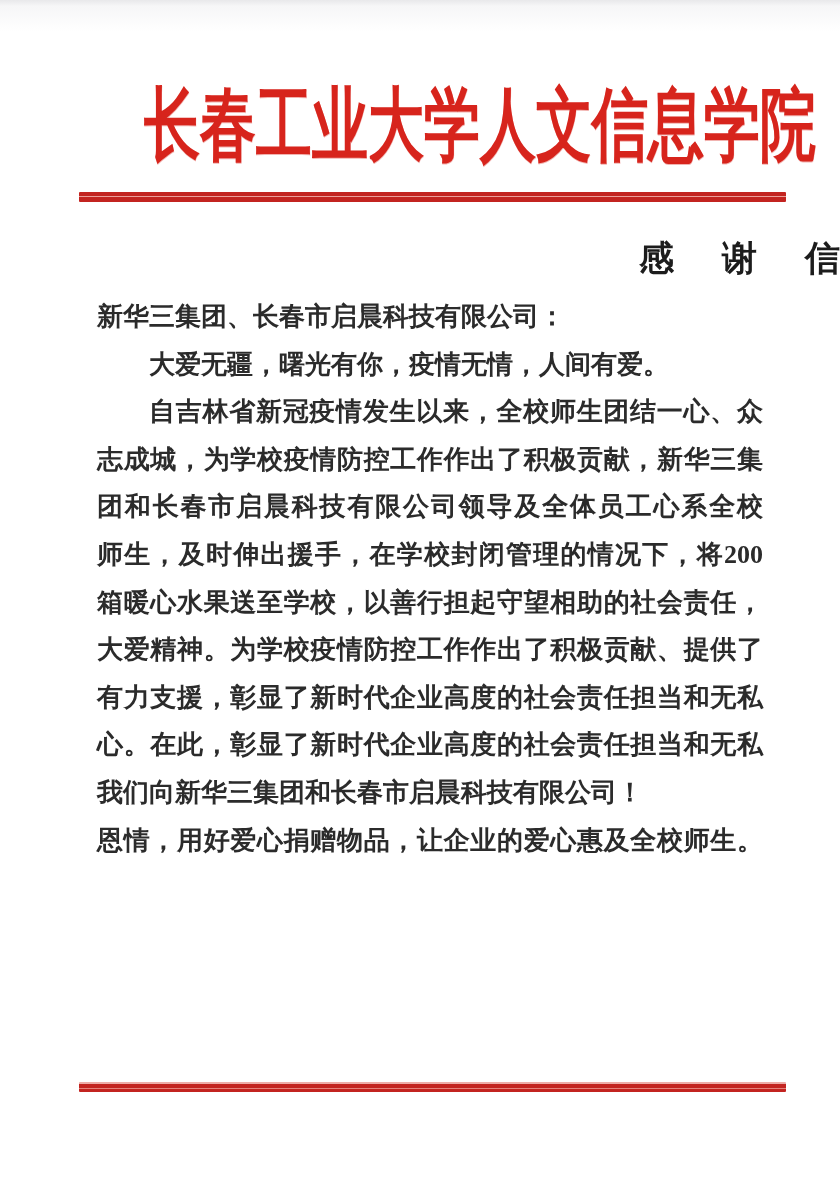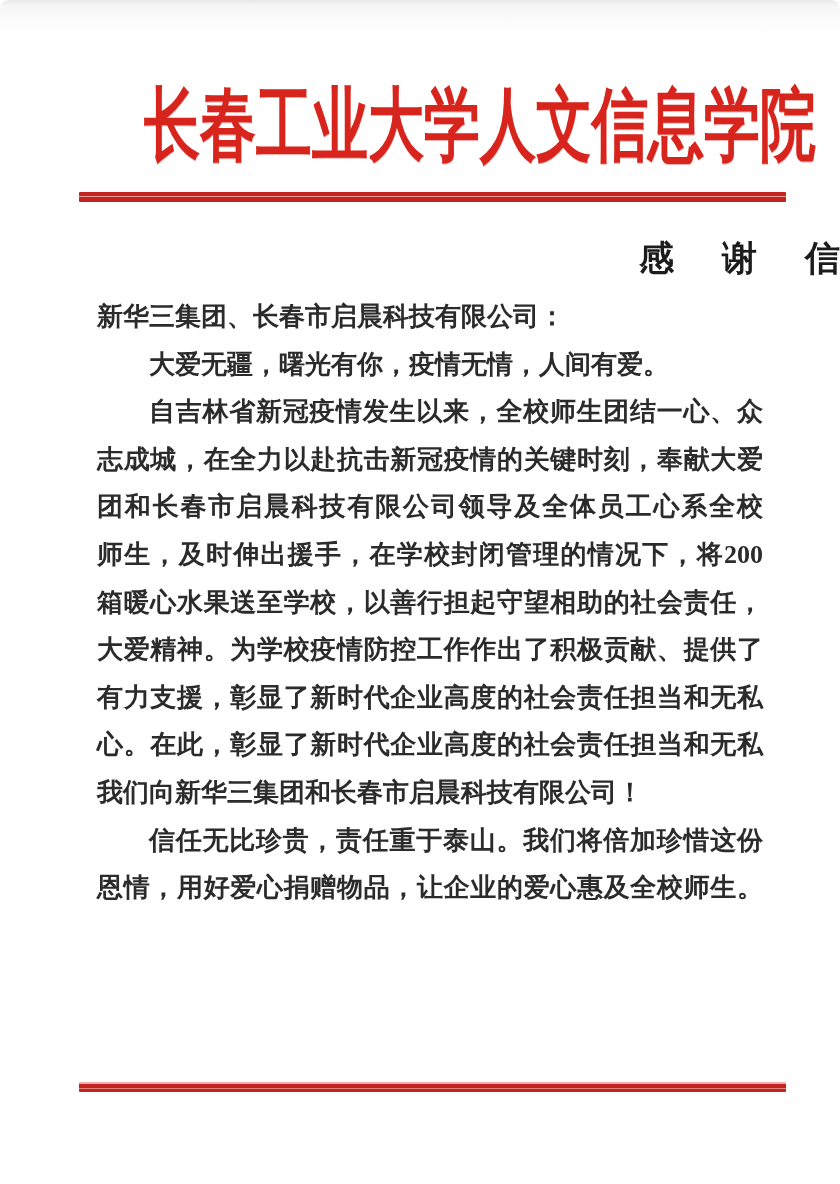--- a/index.html
+++ b/index.html
@@ -8,21 +8,20 @@
     position: relative;
     width: 840px;
     height: 1184px;
     margin: 0 auto;
     background:
       linear-gradient(180deg, #e8e8ea 0px, #f6f6f7 6px, #ffffff 32px) no-repeat,
       #ffffff;
     background-size: 100% 40px, 100% 100%;
     font-family: "Liberation Serif", "DejaVu Serif", serif;
     overflow: hidden;
-    border-radius: 9px;
   }
 
   
   .letterhead {
     position: absolute;
     top: 70px;
     left: 0;
     width: 100%;
     text-align: center;
   }
@@ -118,27 +117,26 @@
   <div class="rule rule-top"></div>
 
   <h2 class="heading">
     <span class="spread">感谢信</span>
   </h2>
 
   <main class="letter-body" style="color: rgb(43, 43, 43);">
     <p class="line">新华三集团、长春市启晨科技有限公司：</p>
     <p class="line indent">大爱无疆，曙光有你，疫情无情，人间有爱。</p>
     <p class="line indent stretch">自吉林省新冠疫情发生以来，全校师生团结一心、众</p>
-    <p class="line stretch">志成城，在全力以赴抗击新冠疫情的关键时刻，奉献大爱</p>
+    <p class="line stretch">志成城，为学校疫情防控工作作出了积极贡献，新华三集</p>
     <p class="line stretch">团和长春市启晨科技有限公司领导及全体员工心系全校</p>
     <p class="line stretch">师生，及时伸出援手，在学校封闭管理的情况下，将200</p>
     <p class="line stretch">箱暖心水果送至学校，以善行担起守望相助的社会责任，</p>
     <p class="line stretch">大爱精神。为学校疫情防控工作作出了积极贡献、提供了</p>
     <p class="line stretch">有力支援，彰显了新时代企业高度的社会责任担当和无私</p>
     <p class="line stretch">心。在此，彰显了新时代企业高度的社会责任担当和无私</p>
     <p class="line">我们向新华三集团和长春市启晨科技有限公司！</p>
-    <p class="line indent stretch">信任无比珍贵，责任重于泰山。我们将倍加珍惜这份</p>
     <p class="line stretch">恩情，用好爱心捐赠物品，让企业的爱心惠及全校师生。</p>
   </main>
 
   <div class="rule rule-bottom"></div>
 
 </div>
 
 </body></html>

